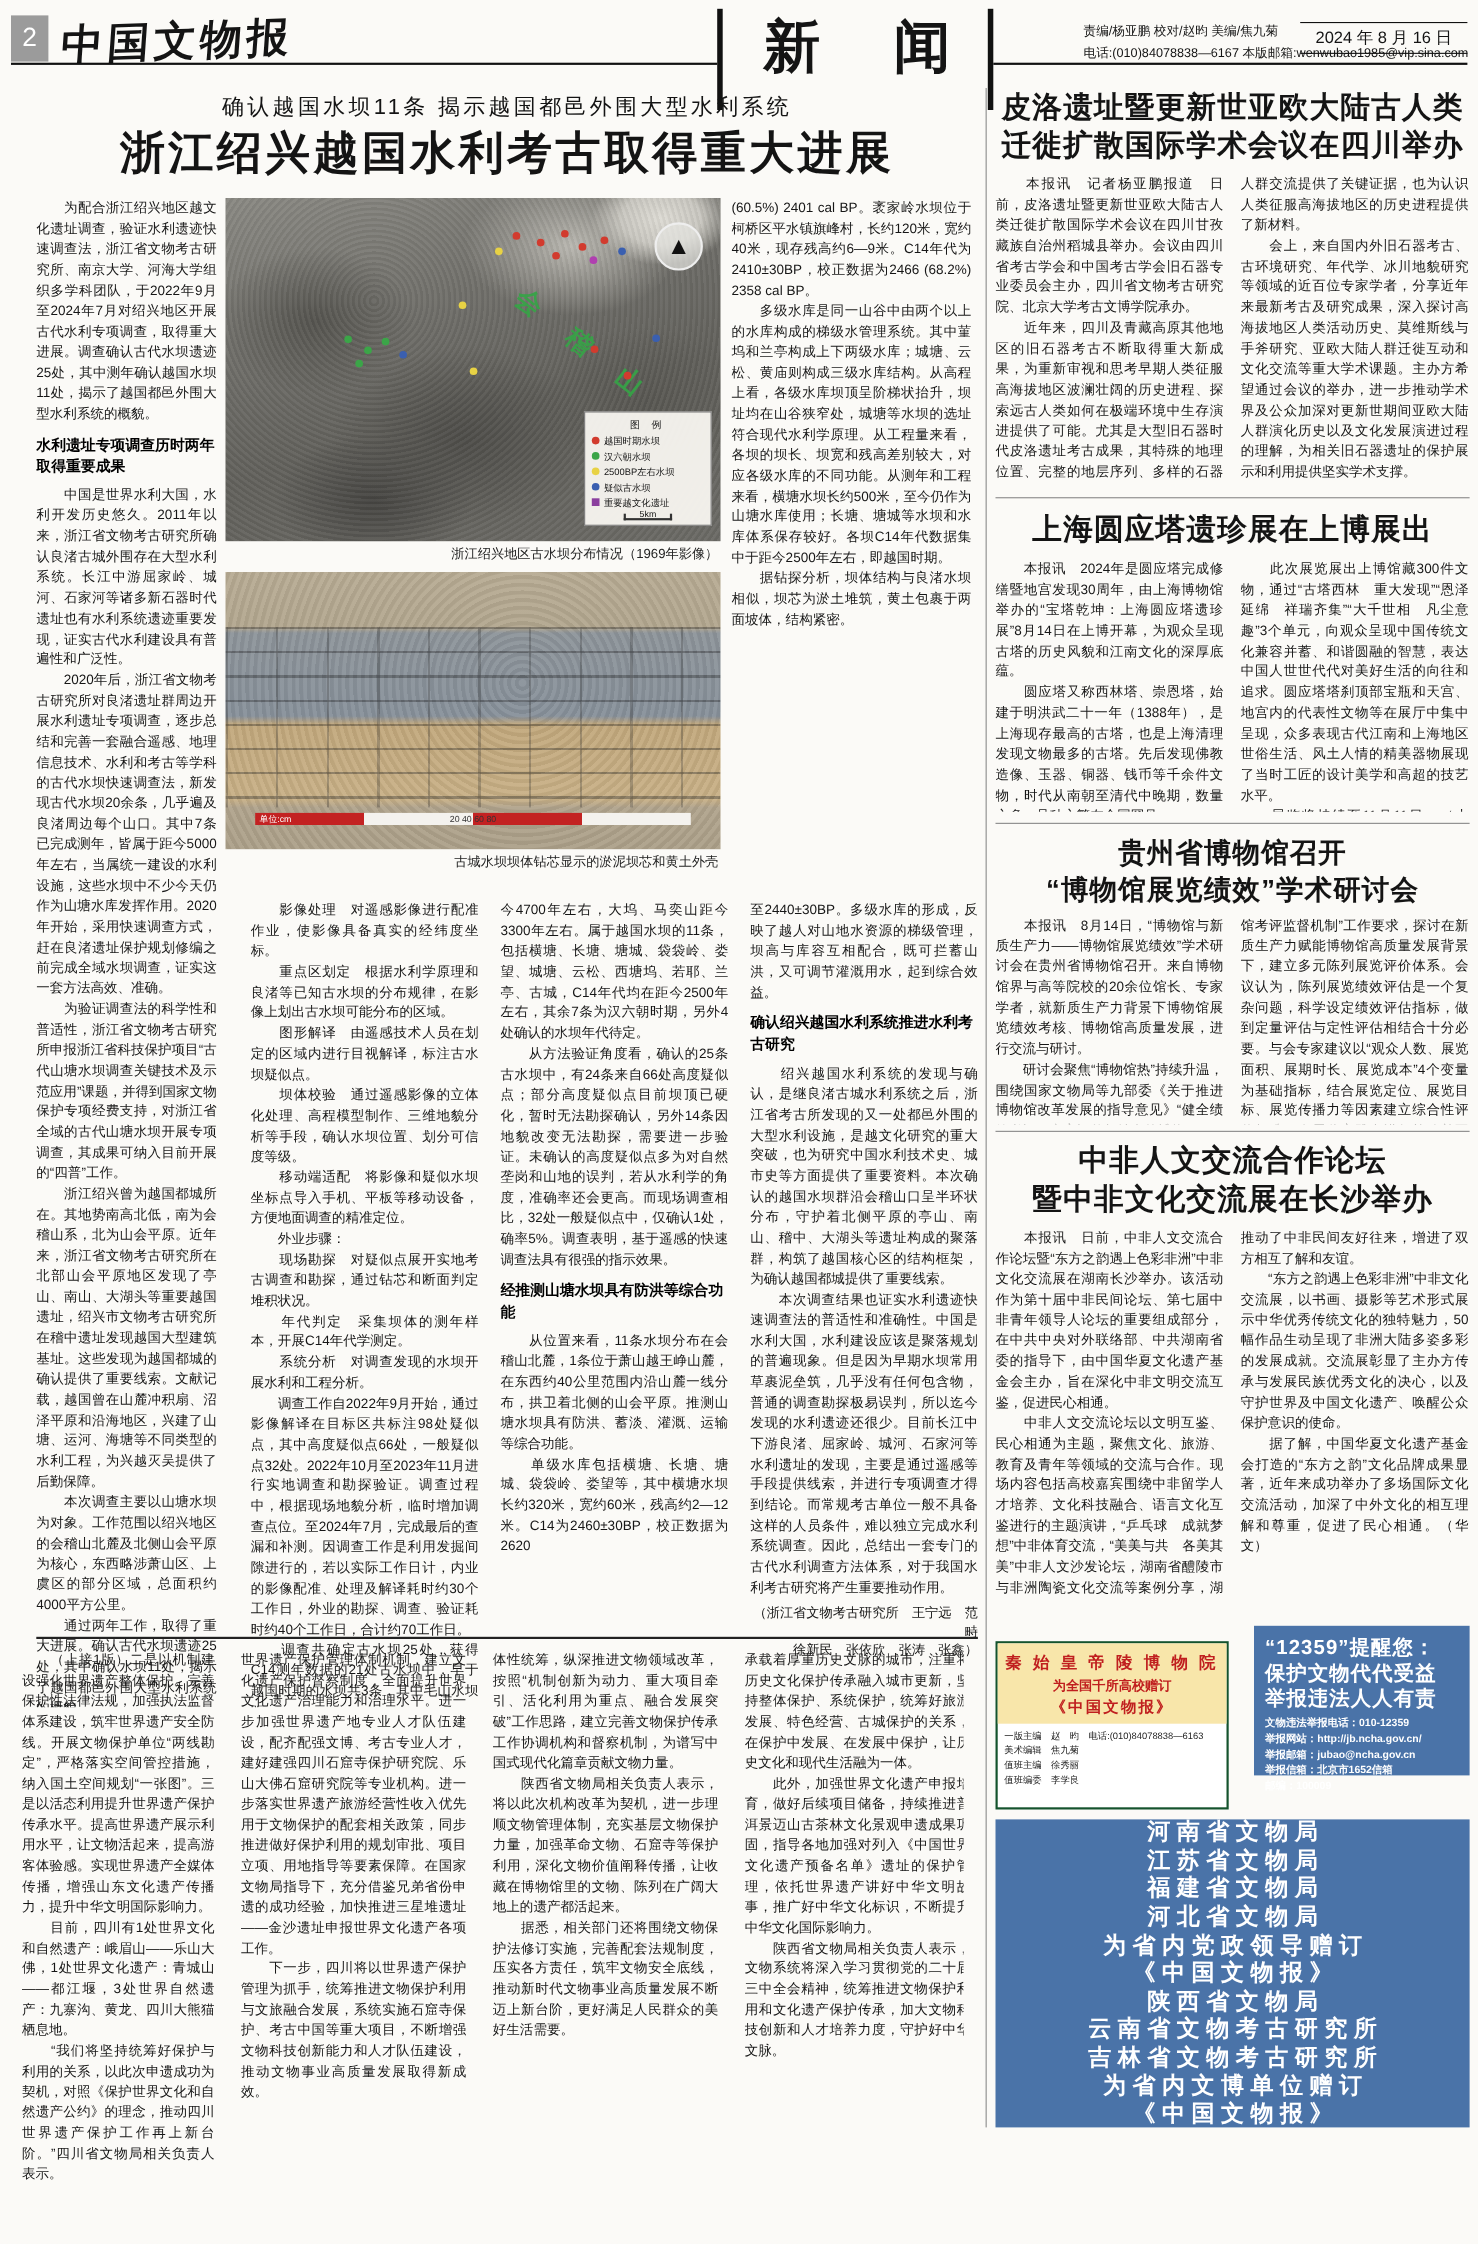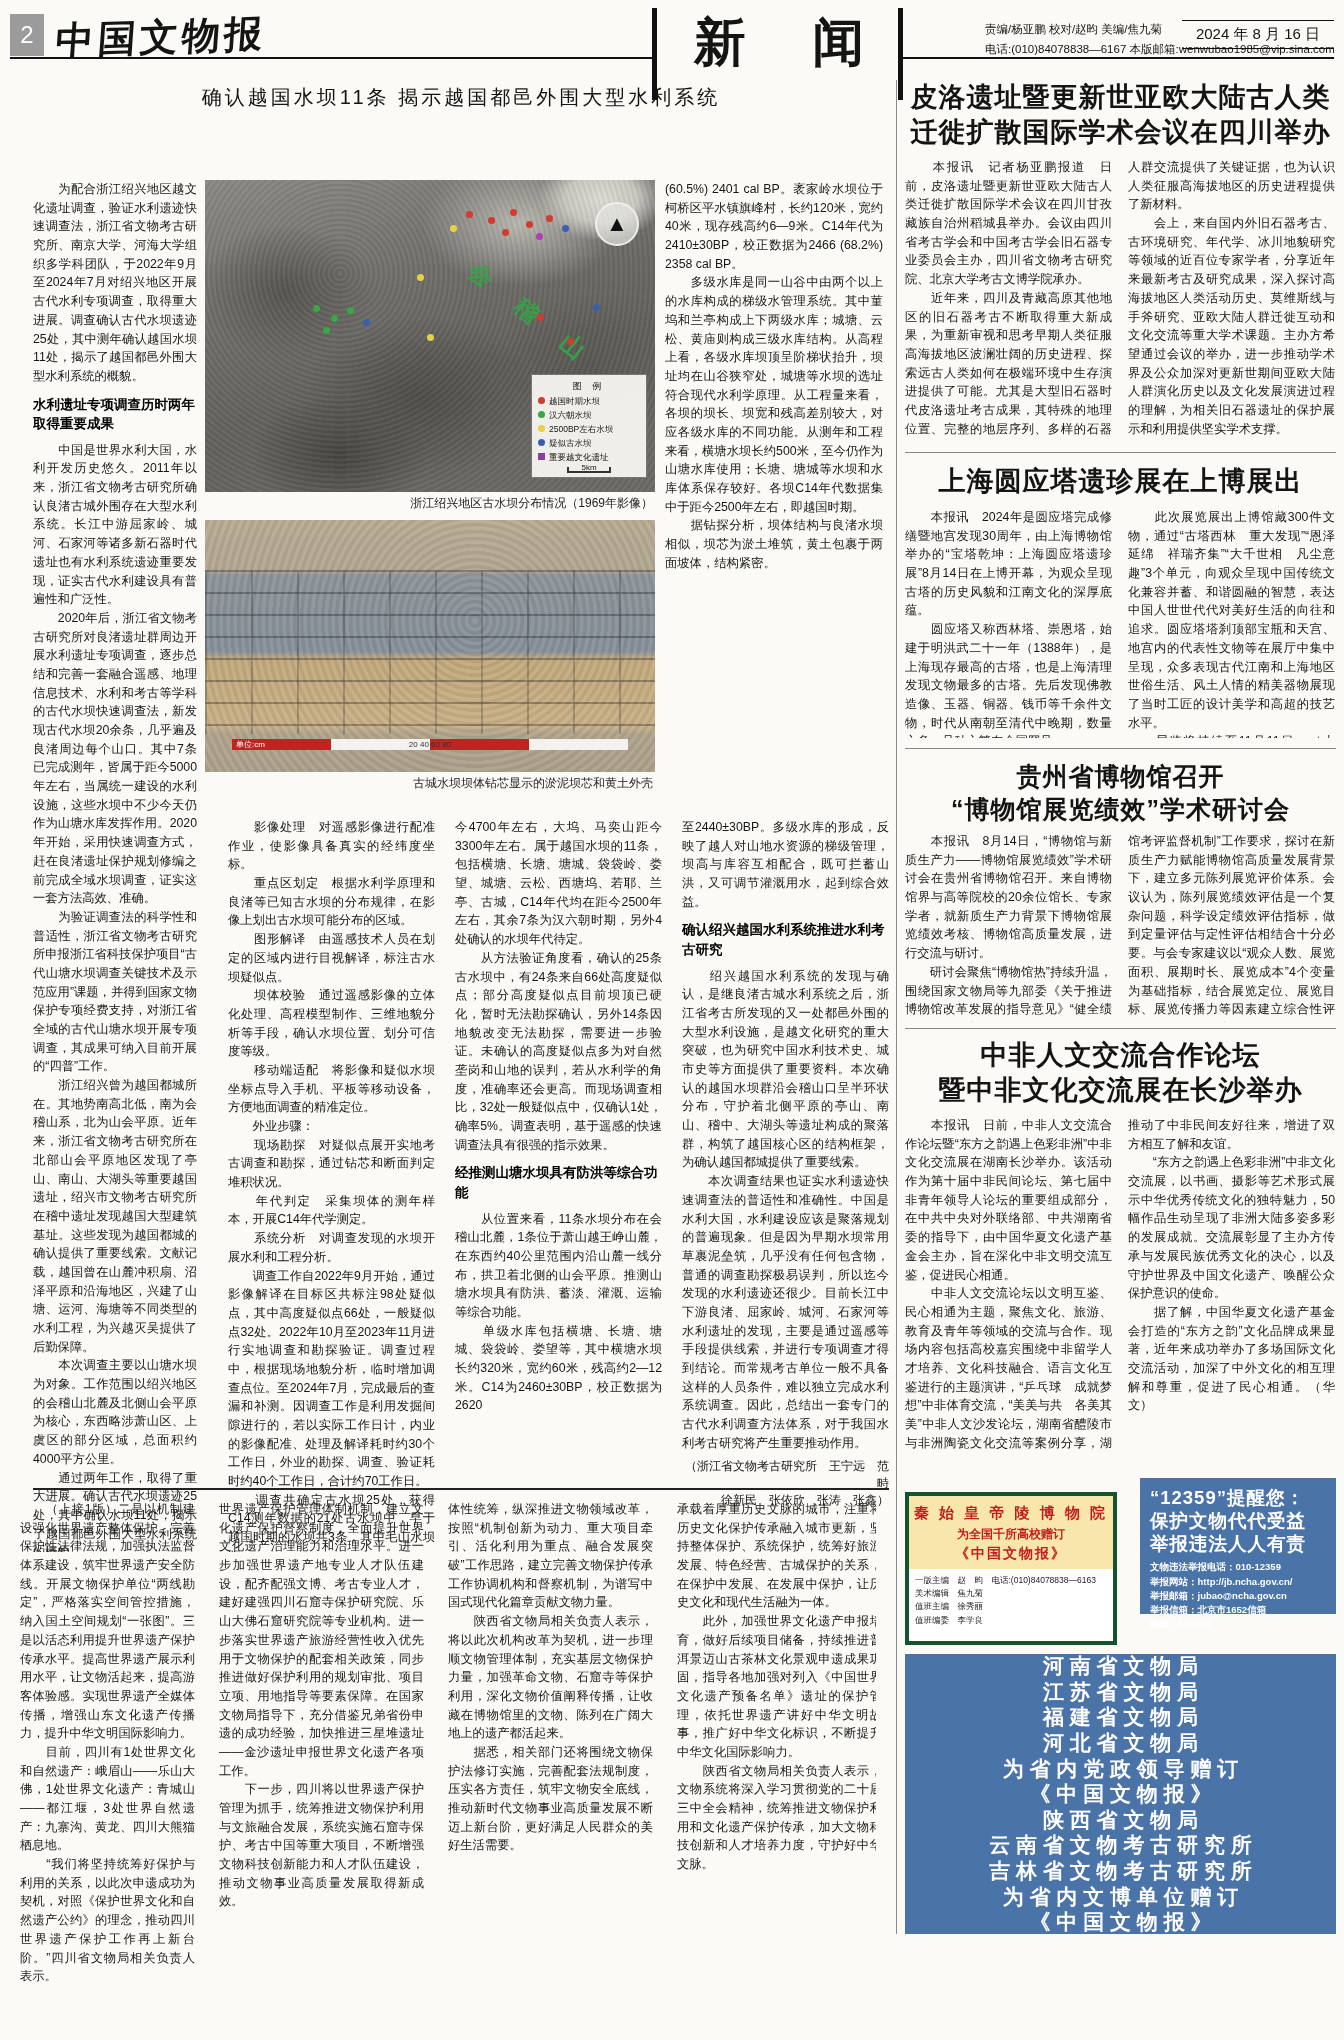--- a/index.html
+++ b/index.html
@@ -66,21 +66,21 @@
   .sbar .units{position:absolute;left:4px;top:0;color:#fff;font-size:8px;line-height:11px;}
   .sbar .nums{position:absolute;inset:0;display:flex;justify-content:space-around;color:#333;
       font-size:8px;line-height:11px;}
   
   .rhead{width:100%;text-align:center;font-weight:900;font-size:27px;line-height:1.3;letter-spacing:1px;}
   .rhead.sm{font-size:25px;}
   .rbody{display:flex;gap:16px;}
   .rcol{width:207px;flex:none;overflow:hidden;}
   .thinln{position:absolute;background:#1a1a1a;}
   
-  .qinbox{position:absolute;left:905px;top:1492px;width:212px;height:153px;border:4px solid #14532d;
+  .qinbox{position:absolute;left:905px;top:1492px;width:212px;height:153px;border:2px solid #14532d;
           background:#fff;box-sizing:border-box;}
   .qinbox .yel{background:#f8e6aa;padding:8px 4px 6px;text-align:center;color:#c01f1f;font-weight:900;}
   .qinbox .yel .l1{font-size:15px;letter-spacing:3px;}
   .qinbox .yel .l2{font-size:12px;margin-top:3px;}
   .qinbox .yel .l3{font-size:14px;margin-top:2px;letter-spacing:2px;}
   .qinbox .info{padding:5px 6px;font-size:8.5px;line-height:1.55;color:#222;white-space:pre-line;}
   .bluebox{position:absolute;background:#4a73a8;color:#fff;}
   .b12359{left:1140px;top:1478px;width:196px;height:136px;padding:8px 10px;box-sizing:border-box;}
   .b12359 .big{font-size:18.5px;font-weight:900;line-height:1.25;letter-spacing:1px;}
   .b12359 .sm{font-size:9.5px;line-height:1.5;margin-top:5px;font-weight:bold;white-space:pre-line;}
@@ -103,20 +103,21 @@
   <div class="section-title">新 闻</div>
   <div class="staff"><span>责编/杨亚鹏  校对/赵昀  美编/焦九菊</span><br><span>电话:(010)84078838—6167  本版邮箱:wenwubao1985@vip.sina.com</span></div>
   <div class="datebox">
     <div class="ln"></div>
     <div>2024 年 8 月 16 日</div>
     <div class="ln"></div>
   </div>
 
   <div style="position:absolute;left:33px;top:72px;width:856px;height:1412px;">
     <div class="kicker">确认越国水坝11条  揭示越国都邑外围大型水利系统</div>
+    <div class="headline1">浙江绍兴越国水利考古取得重大进展</div>
 
     <div class="colbox" style="left:0;top:108px;width:164px;height:1372px;">
       <p class="coltext">　　为配合浙江绍兴地区越文化遗址调查，验证水利遗迹快速调查法，浙江省文物考古研究所、南京大学、河海大学组织多学科团队，于2022年9月至2024年7月对绍兴地区开展古代水利专项调查，取得重大进展。调查确认古代水坝遗迹25处，其中测年确认越国水坝11处，揭示了越国都邑外围大型水利系统的概貌。</p>
       <div class="subhead">水利遗址专项调查历时两年取得重要成果</div>
       <p class="coltext">　　中国是世界水利大国，水利开发历史悠久。2011年以来，浙江省文物考古研究所确认良渚古城外围存在大型水利系统。长江中游屈家岭、城河、石家河等诸多新石器时代遗址也有水利系统遗迹重要发现，证实古代水利建设具有普遍性和广泛性。
 　　2020年后，浙江省文物考古研究所对良渚遗址群周边开展水利遗址专项调查，逐步总结和完善一套融合遥感、地理信息技术、水利和考古等学科的古代水坝快速调查法，新发现古代水坝20余条，几乎遍及良渚周边每个山口。其中7条已完成测年，皆属于距今5000年左右，当属统一建设的水利设施，这些水坝中不少今天仍作为山塘水库发挥作用。2020年开始，采用快速调查方式，赶在良渚遗址保护规划修编之前完成全域水坝调查，证实这一套方法高效、准确。
 　　为验证调查法的科学性和普适性，浙江省文物考古研究所申报浙江省科技保护项目“古代山塘水坝调查关键技术及示范应用”课题，并得到国家文物保护专项经费支持，对浙江省全域的古代山塘水坝开展专项调查，其成果可纳入目前开展的“四普”工作。
 　　浙江绍兴曾为越国都城所在。其地势南高北低，南为会稽山系，北为山会平原。近年来，浙江省文物考古研究所在北部山会平原地区发现了亭山、南山、大湖头等重要越国遗址，绍兴市文物考古研究所在稽中遗址发现越国大型建筑基址。这些发现为越国都城的确认提供了重要线索。文献记载，越国曾在山麓冲积扇、沼泽平原和沿海地区，兴建了山塘、运河、海塘等不同类型的水利工程，为兴越灭吴提供了后勤保障。
 　　本次调查主要以山塘水坝为对象。工作范围以绍兴地区的会稽山北麓及北侧山会平原为核心，东西略涉萧山区、上虞区的部分区域，总面积约4000平方公里。
 　　通过两年工作，取得了重大进展。确认古代水坝遗迹25处，其中确认水坝11处，揭示了越国都邑外围大型水利系统的概貌。</p>

